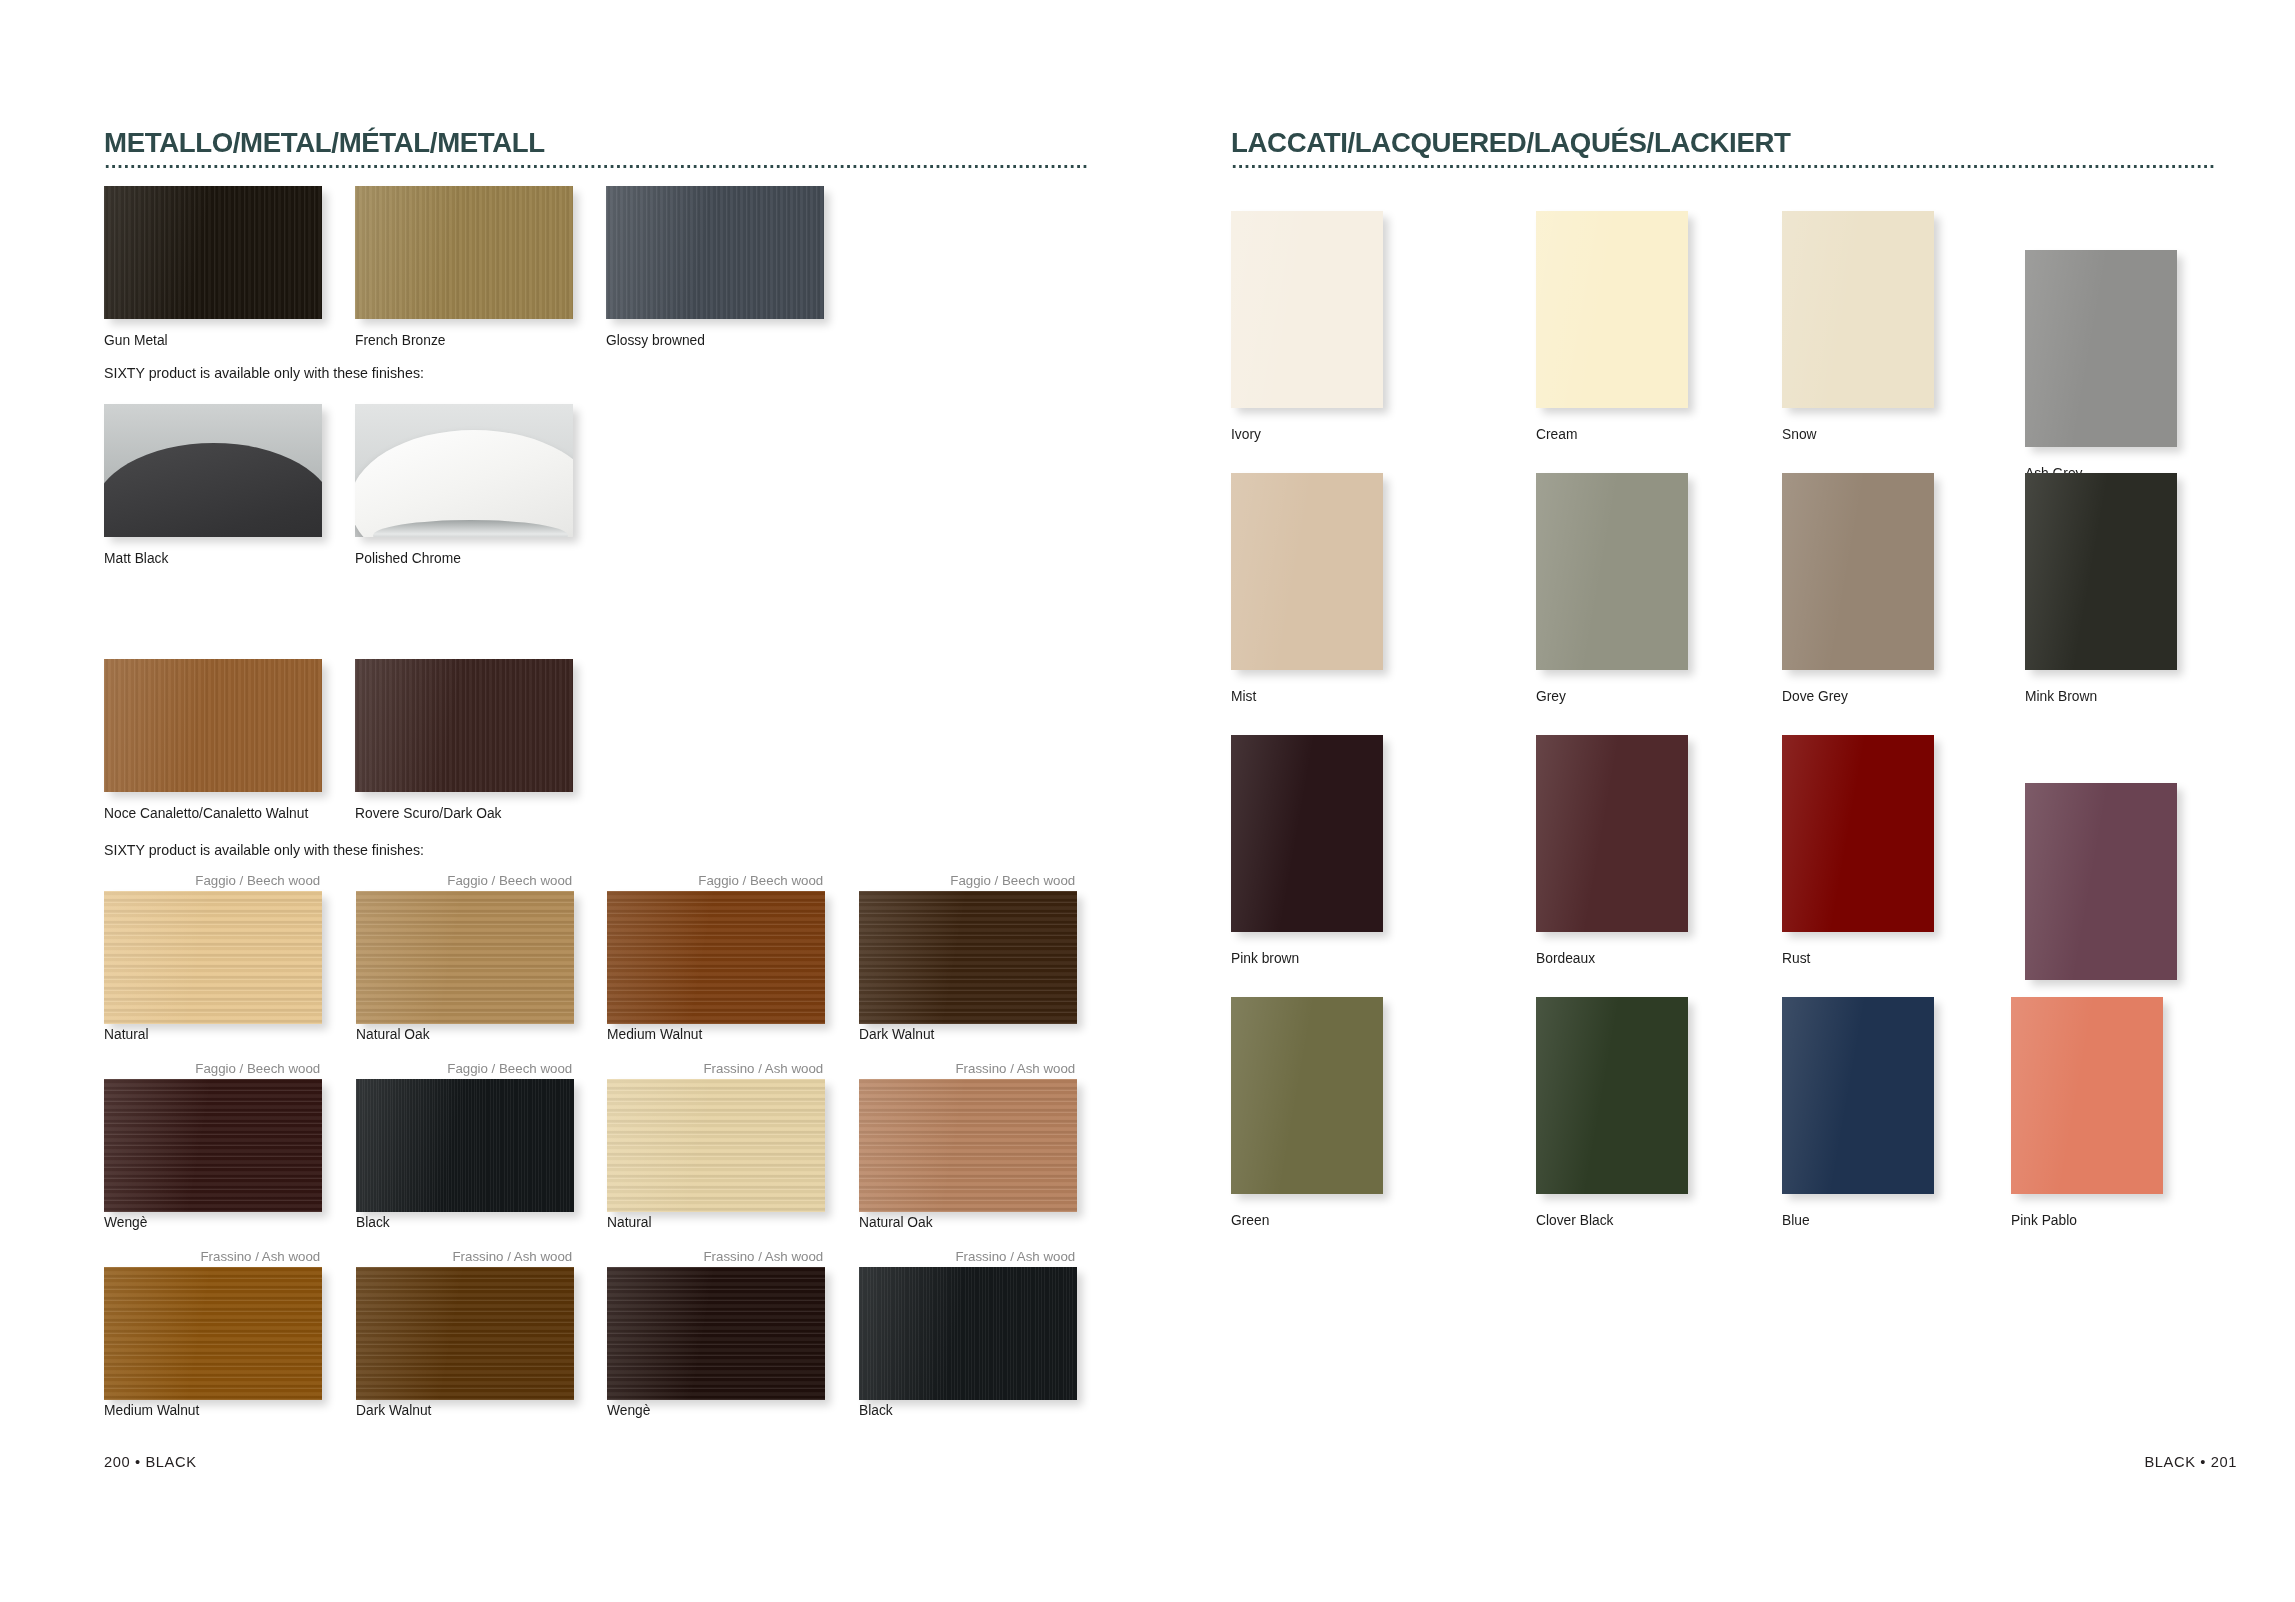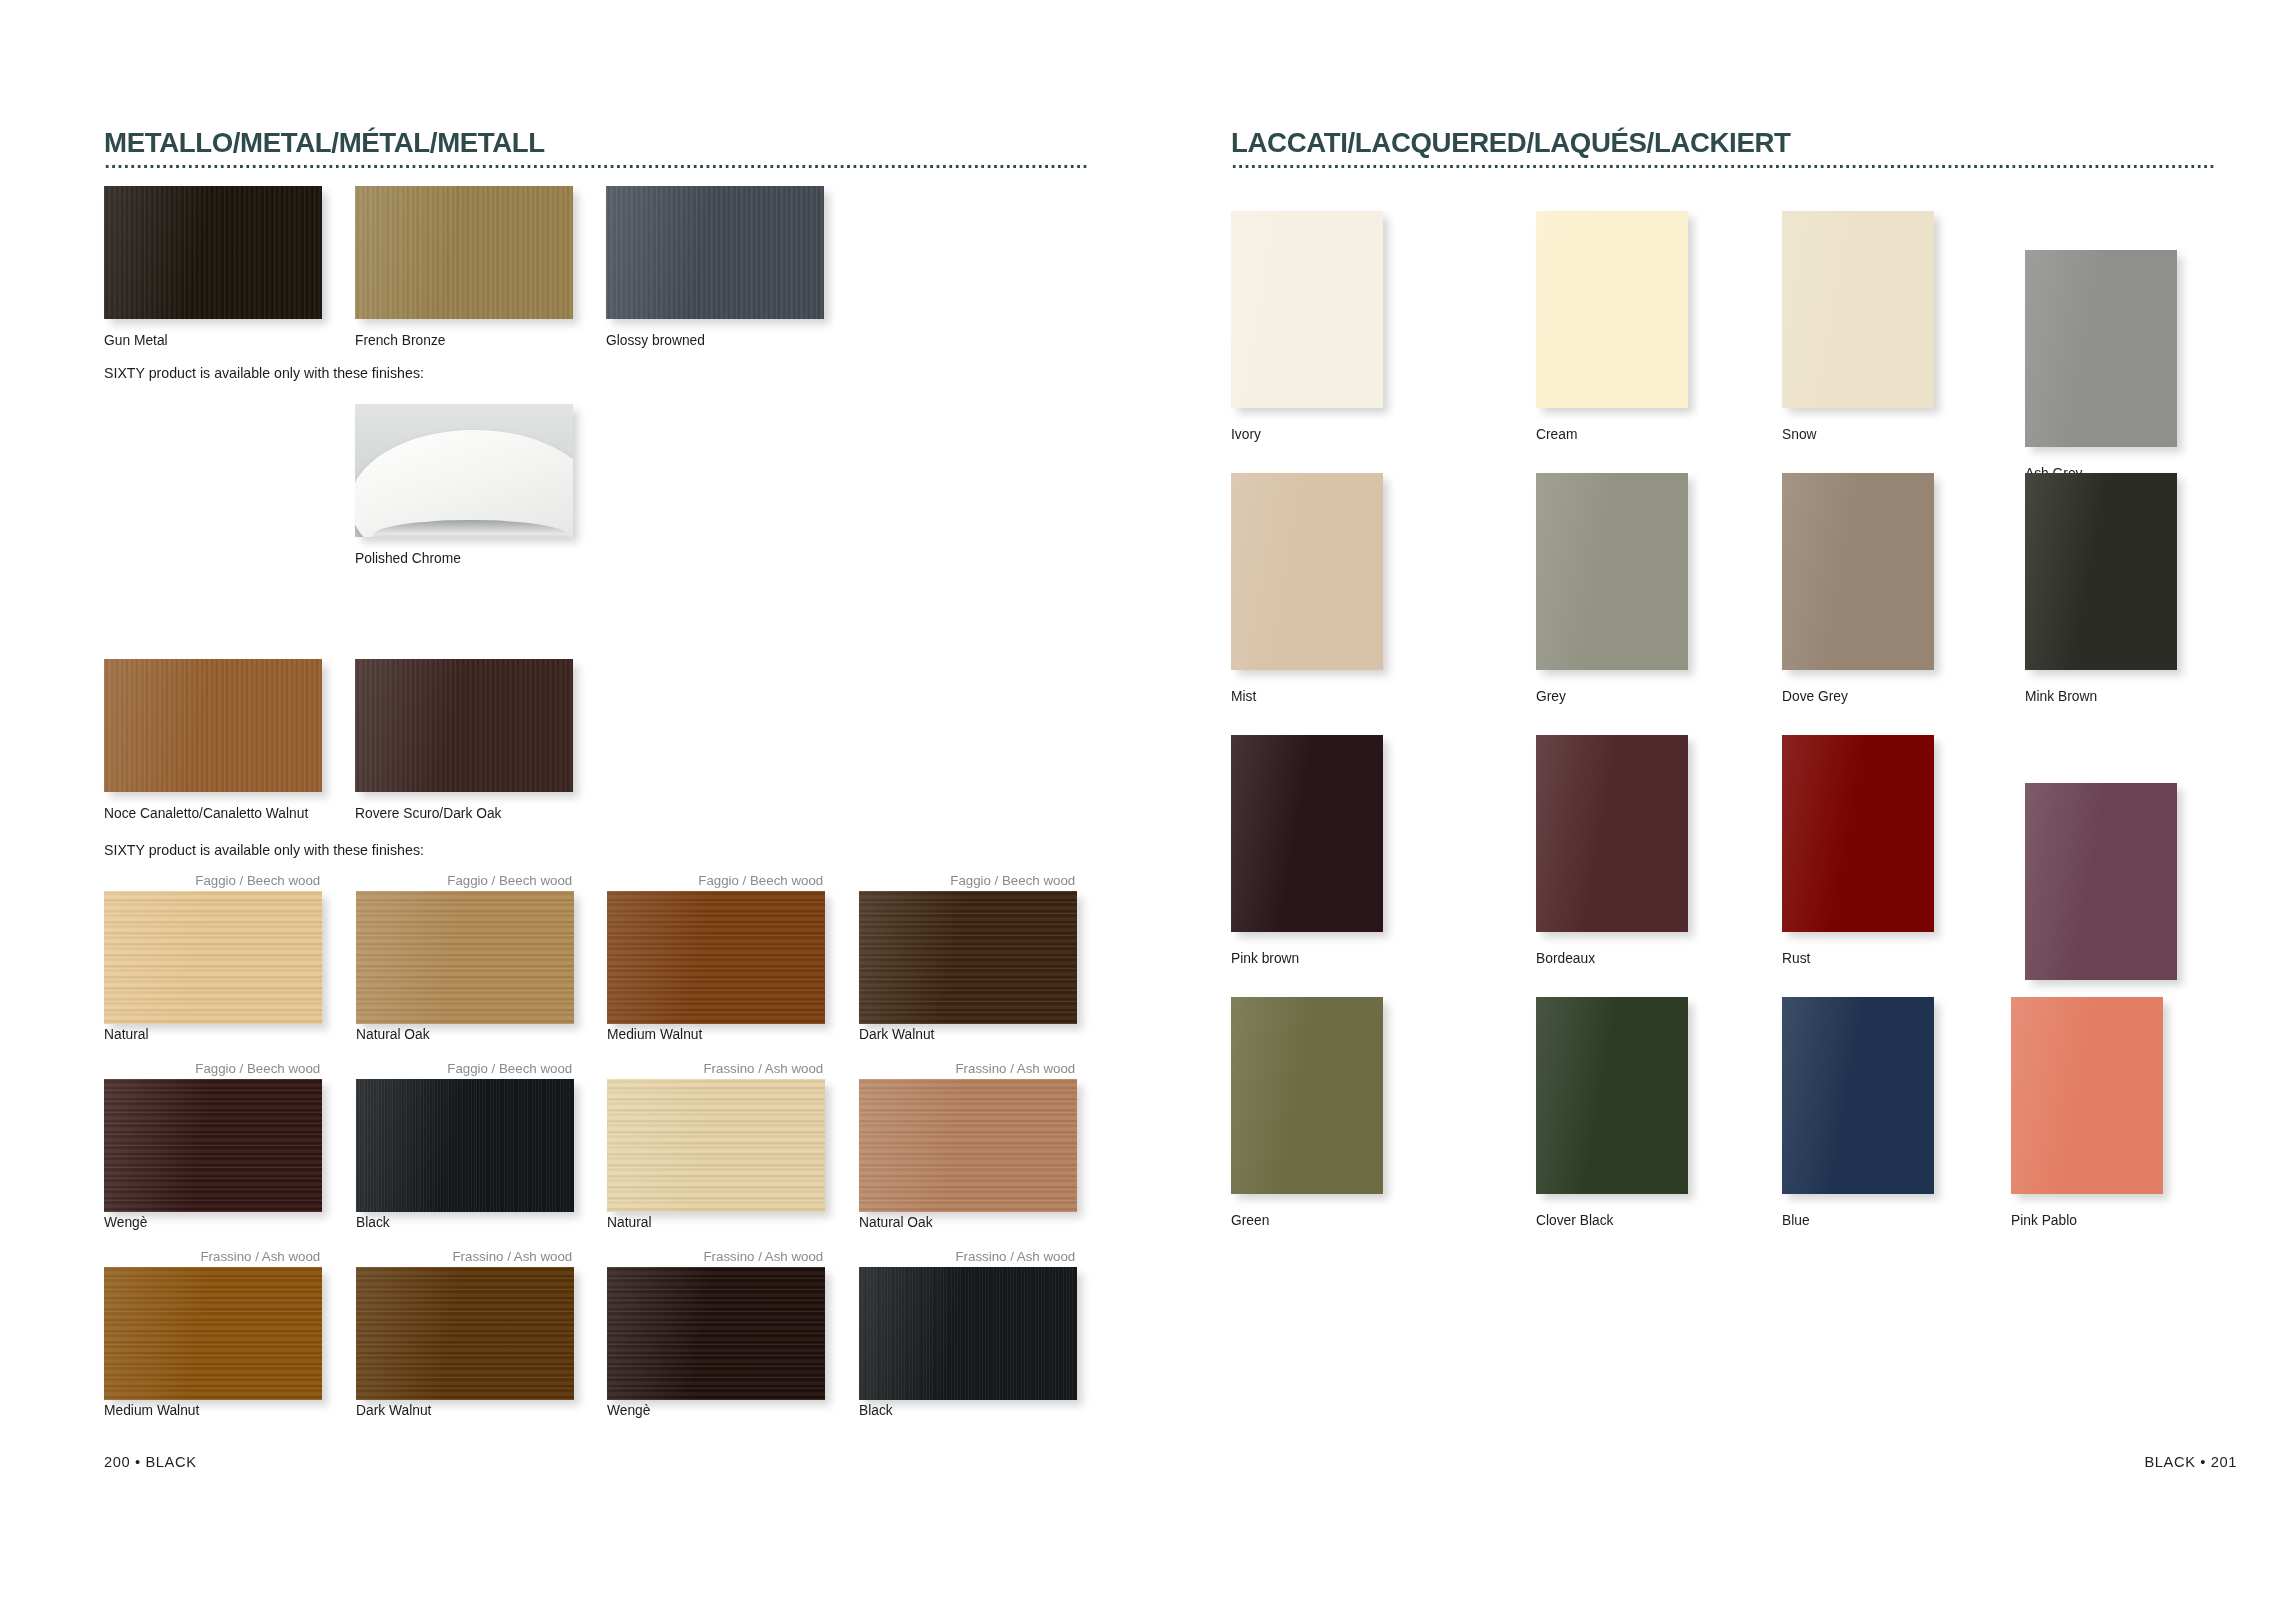--- a/index.html
+++ b/index.html
@@ -146,20 +146,28 @@
     <div class="swatch-item" style="left:355px; top:186px; width:218px;">
       <div class="tile" style="width:218px; height:133px; background:#99814c;">
         <div class="grain grain-v"></div>
         <div class="sheen"></div>
       </div>
       <div class="swatch-label" style="top:147px;">French Bronze</div>
     </div>
 
     <div class="note" style="left:104px; top:365px;">SIXTY product is available only with these finishes:</div>
 
+    <div class="swatch-item" style="left:104px; top:404px; width:218px;">
+      <div class="tile photo" style="width:218px; height:133px; background:#b9bdbd;">
+        <div class="bg" style="background:linear-gradient(180deg,#cfd2d2 0%,#b6baba 55%,#a9adad 100%);"></div>
+        <div class="disc" style="left:-11px; top:39px; width:241px; height:138px;
+                    background:linear-gradient(165deg,#4a4a4c 0%,#343436 60%,#2a2a2c 100%);"></div>
+      </div>
+      <div class="swatch-label" style="top:147px;">Matt Black</div>
+    </div>
 
     <div class="swatch-item" style="left:355px; top:404px; width:218px;">
       <div class="tile photo" style="width:218px; height:133px; background:#d9dcdc;">
         <div class="bg" style="background:linear-gradient(180deg,#e2e4e4 0%,#d2d5d5 60%,#c8cbcb 100%);"></div>
         <div class="disc" style="left:-5.5px; top:26px; width:248px; height:147px;
                     background:linear-gradient(160deg,#ffffff 0%,#f4f4f2 40%,#e8e8e6 75%,#cfd2d2 100%);
                     box-shadow:0 5.5px 9.2px rgba(0,0,0,0.18);"></div>
         <div class="disc" style="left:18.4px; top:116px; width:195px; height:31px;
                     background:linear-gradient(180deg,#9ea3a3 0%,#e6e8e8 45%,#8d9292 100%);"></div>
       </div>

